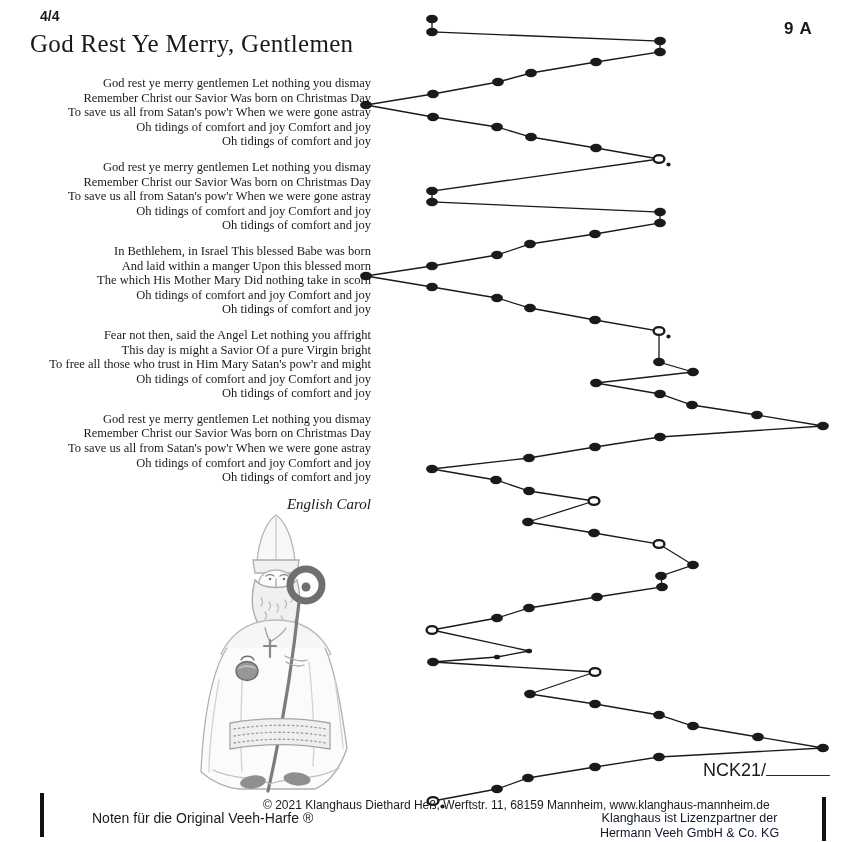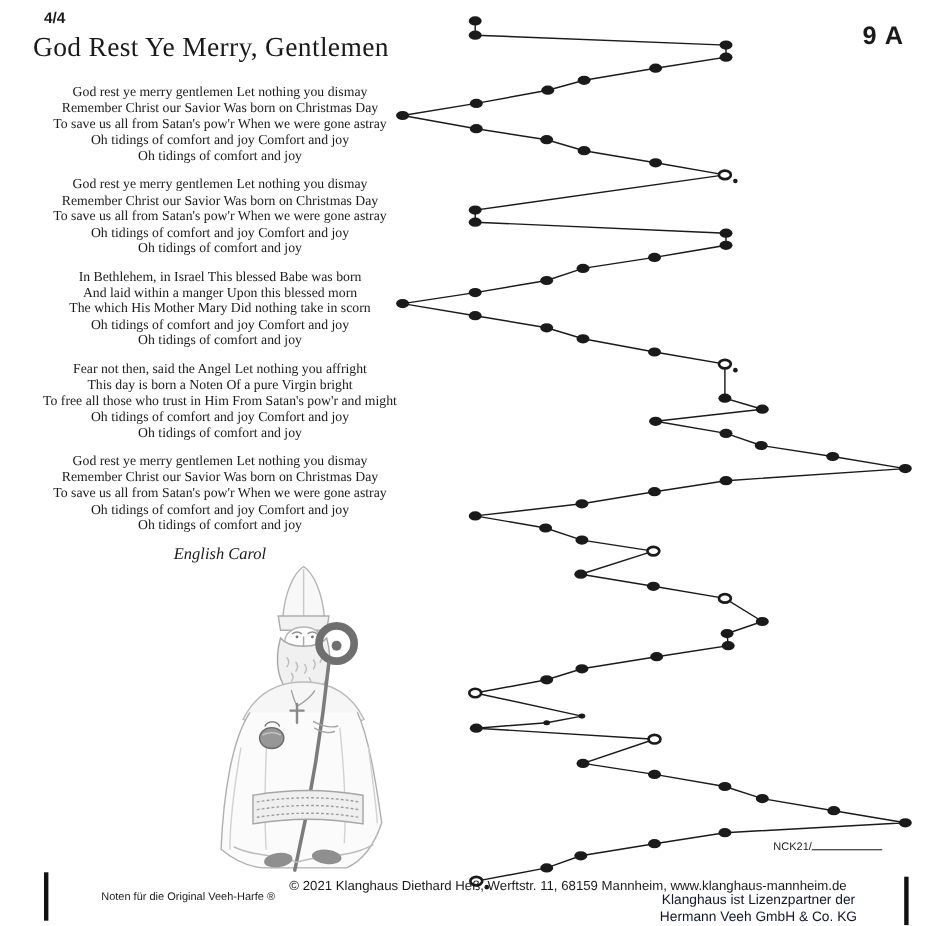--- a/index.html
+++ b/index.html
@@ -1,32 +1,32 @@
 <!DOCTYPE html>
 <html><head>
 <meta charset="utf-8">
 <style>
   html,body{margin:0;padding:0;background:#fff;}
   .page{position:relative;width:858px;height:842px;background:#ffffff;overflow:hidden;
         font-family:"Liberation Serif",serif;color:#1a1a1a;}
   .abs{position:absolute;}
   .time-sig{left:40px;top:8px;font-family:"Liberation Sans",sans-serif;font-weight:bold;font-size:14px;}
   .title{left:30px;top:30px;font-size:25px;letter-spacing:.3px;white-space:nowrap;}
-  .page-label{left:784px;top:19px;font-family:"Liberation Sans",sans-serif;font-weight:bold;font-size:23px;letter-spacing:1px;}
-  .lyrics-col{left:29px;top:76px;width:342px;text-align:center;font-size:12.5px;line-height:14.6px;}
+  .page-label{left:784px;top:19px;font-family:"Liberation Sans",sans-serif;font-weight:bold;font-size:17px;letter-spacing:1px;}
+  .lyrics-col{left:29px;top:76px;width:342px;text-align:right;font-size:12.5px;line-height:14.6px;}
   .verse{margin:0 0 11px 0;}
   .lyric-line{white-space:nowrap;}
   .attribution{margin-top:12px;font-style:italic;font-size:15px;}
   .notes-svg{left:0;top:0;pointer-events:none;}
   .illustration{left:185px;top:510px;}
-  .nck{left:703px;top:760px;font-family:"Liberation Sans",sans-serif;font-size:10px;white-space:nowrap;}
+  .nck{left:703px;top:760px;font-family:"Liberation Sans",sans-serif;font-size:18px;white-space:nowrap;}
   .nck .blank{display:inline-block;width:64px;border-bottom:1.5px solid #2a2a2a;height:12px;}
   .gray-license{left:558px;top:777px;width:263px;text-align:center;
         font-family:"Liberation Sans",sans-serif;font-size:12.5px;line-height:14.5px;color:#0f172a;margin-top:34px;}
-  .footer-left{left:92px;top:810px;font-family:"Liberation Sans",sans-serif;font-size:10px;white-space:nowrap;}
+  .footer-left{left:92px;top:810px;font-family:"Liberation Sans",sans-serif;font-size:14px;white-space:nowrap;}
   .footer-center{left:263px;top:798px;font-family:"Liberation Sans",sans-serif;font-size:12px;white-space:nowrap;}
   .regbar{width:3.5px;background:#111;}
   .regbar-left{left:40px;top:793px;height:44px;}
   .regbar-right{left:822px;top:797px;height:44px;}
 </style>
 </head>
 <body>
 
 <div class="page">
 
@@ -51,22 +51,22 @@
     </div>
     <div class="verse">
       <div class="lyric-line">In Bethlehem, in Israel This blessed Babe was born</div>
       <div class="lyric-line">And laid within a manger Upon this blessed morn</div>
       <div class="lyric-line">The which His Mother Mary Did nothing take in scorn</div>
       <div class="lyric-line">Oh tidings of comfort and joy Comfort and joy</div>
       <div class="lyric-line">Oh tidings of comfort and joy</div>
     </div>
     <div class="verse">
       <div class="lyric-line">Fear not then, said the Angel Let nothing you affright</div>
-      <div class="lyric-line">This day is born a Noten Of a pure Virgin bright</div>
-      <div class="lyric-line">To free all those who trust in Him From Satan's pow'r and might</div>
+      <div class="lyric-line">This day is might a Savior Of a pure Virgin bright</div>
+      <div class="lyric-line">To free all those who trust in Him Mary Satan's pow'r and might</div>
       <div class="lyric-line">Oh tidings of comfort and joy Comfort and joy</div>
       <div class="lyric-line">Oh tidings of comfort and joy</div>
     </div>
     <div class="verse">
       <div class="lyric-line">God rest ye merry gentlemen Let nothing you dismay</div>
       <div class="lyric-line">Remember Christ our Savior Was born on Christmas Day</div>
       <div class="lyric-line">To save us all from Satan's pow'r When we were gone astray</div>
       <div class="lyric-line">Oh tidings of comfort and joy Comfort and joy</div>
       <div class="lyric-line">Oh tidings of comfort and joy</div>
     </div>

